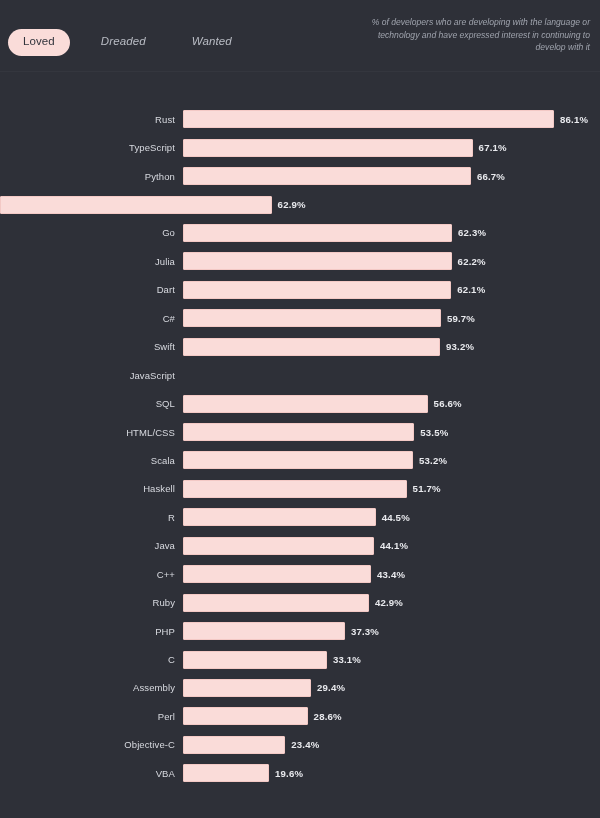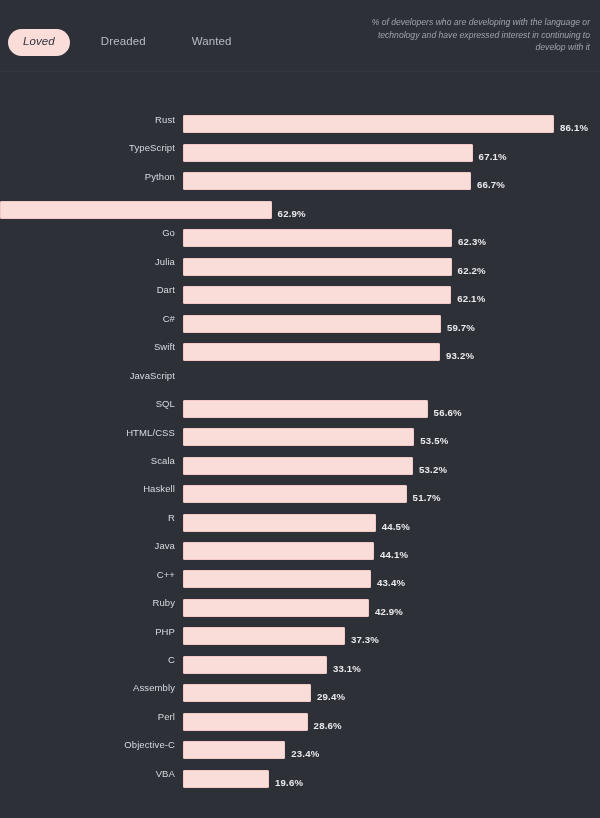--- a/index.html
+++ b/index.html
@@ -38,23 +38,22 @@
     border-radius: 14px;
     color: #b9bcc4;
     background: transparent;
     cursor: pointer;
     white-space: nowrap;
     letter-spacing: .1px;
   }
   .tab.active {
     background: #fadcd9;
     color: #32343c;
-    font-style: italic;
-  }
-  .tab + .tab { margin-left: 16px; }
+  }
+  .tab + .tab { margin-left: 16px; font-style: italic; }
 
   .header-note {
     position: absolute;
     right: 10px;
     top: 16px;
     width: 228px;
     text-align: right;
     font-size: 8.6px;
     line-height: 1.48;
     color: #9fa3ad;
@@ -89,21 +88,21 @@
     padding-right: 8px;
     box-sizing: border-box;
     white-space: nowrap;
     letter-spacing: .1px;
   }
   .bar-zone {
     position: relative;
     flex: 1 1 auto;
     height: 100%;
     display: flex;
-    align-items: flex-end;
+    align-items: center;
   }
   .bar {
     height: 18px;
     background: #fadcd9;
     border: 1px solid #f3c9c5;
     box-sizing: border-box;
     border-radius: 1px;
   }
   .bar-value {
     font-size: 9.6px;

